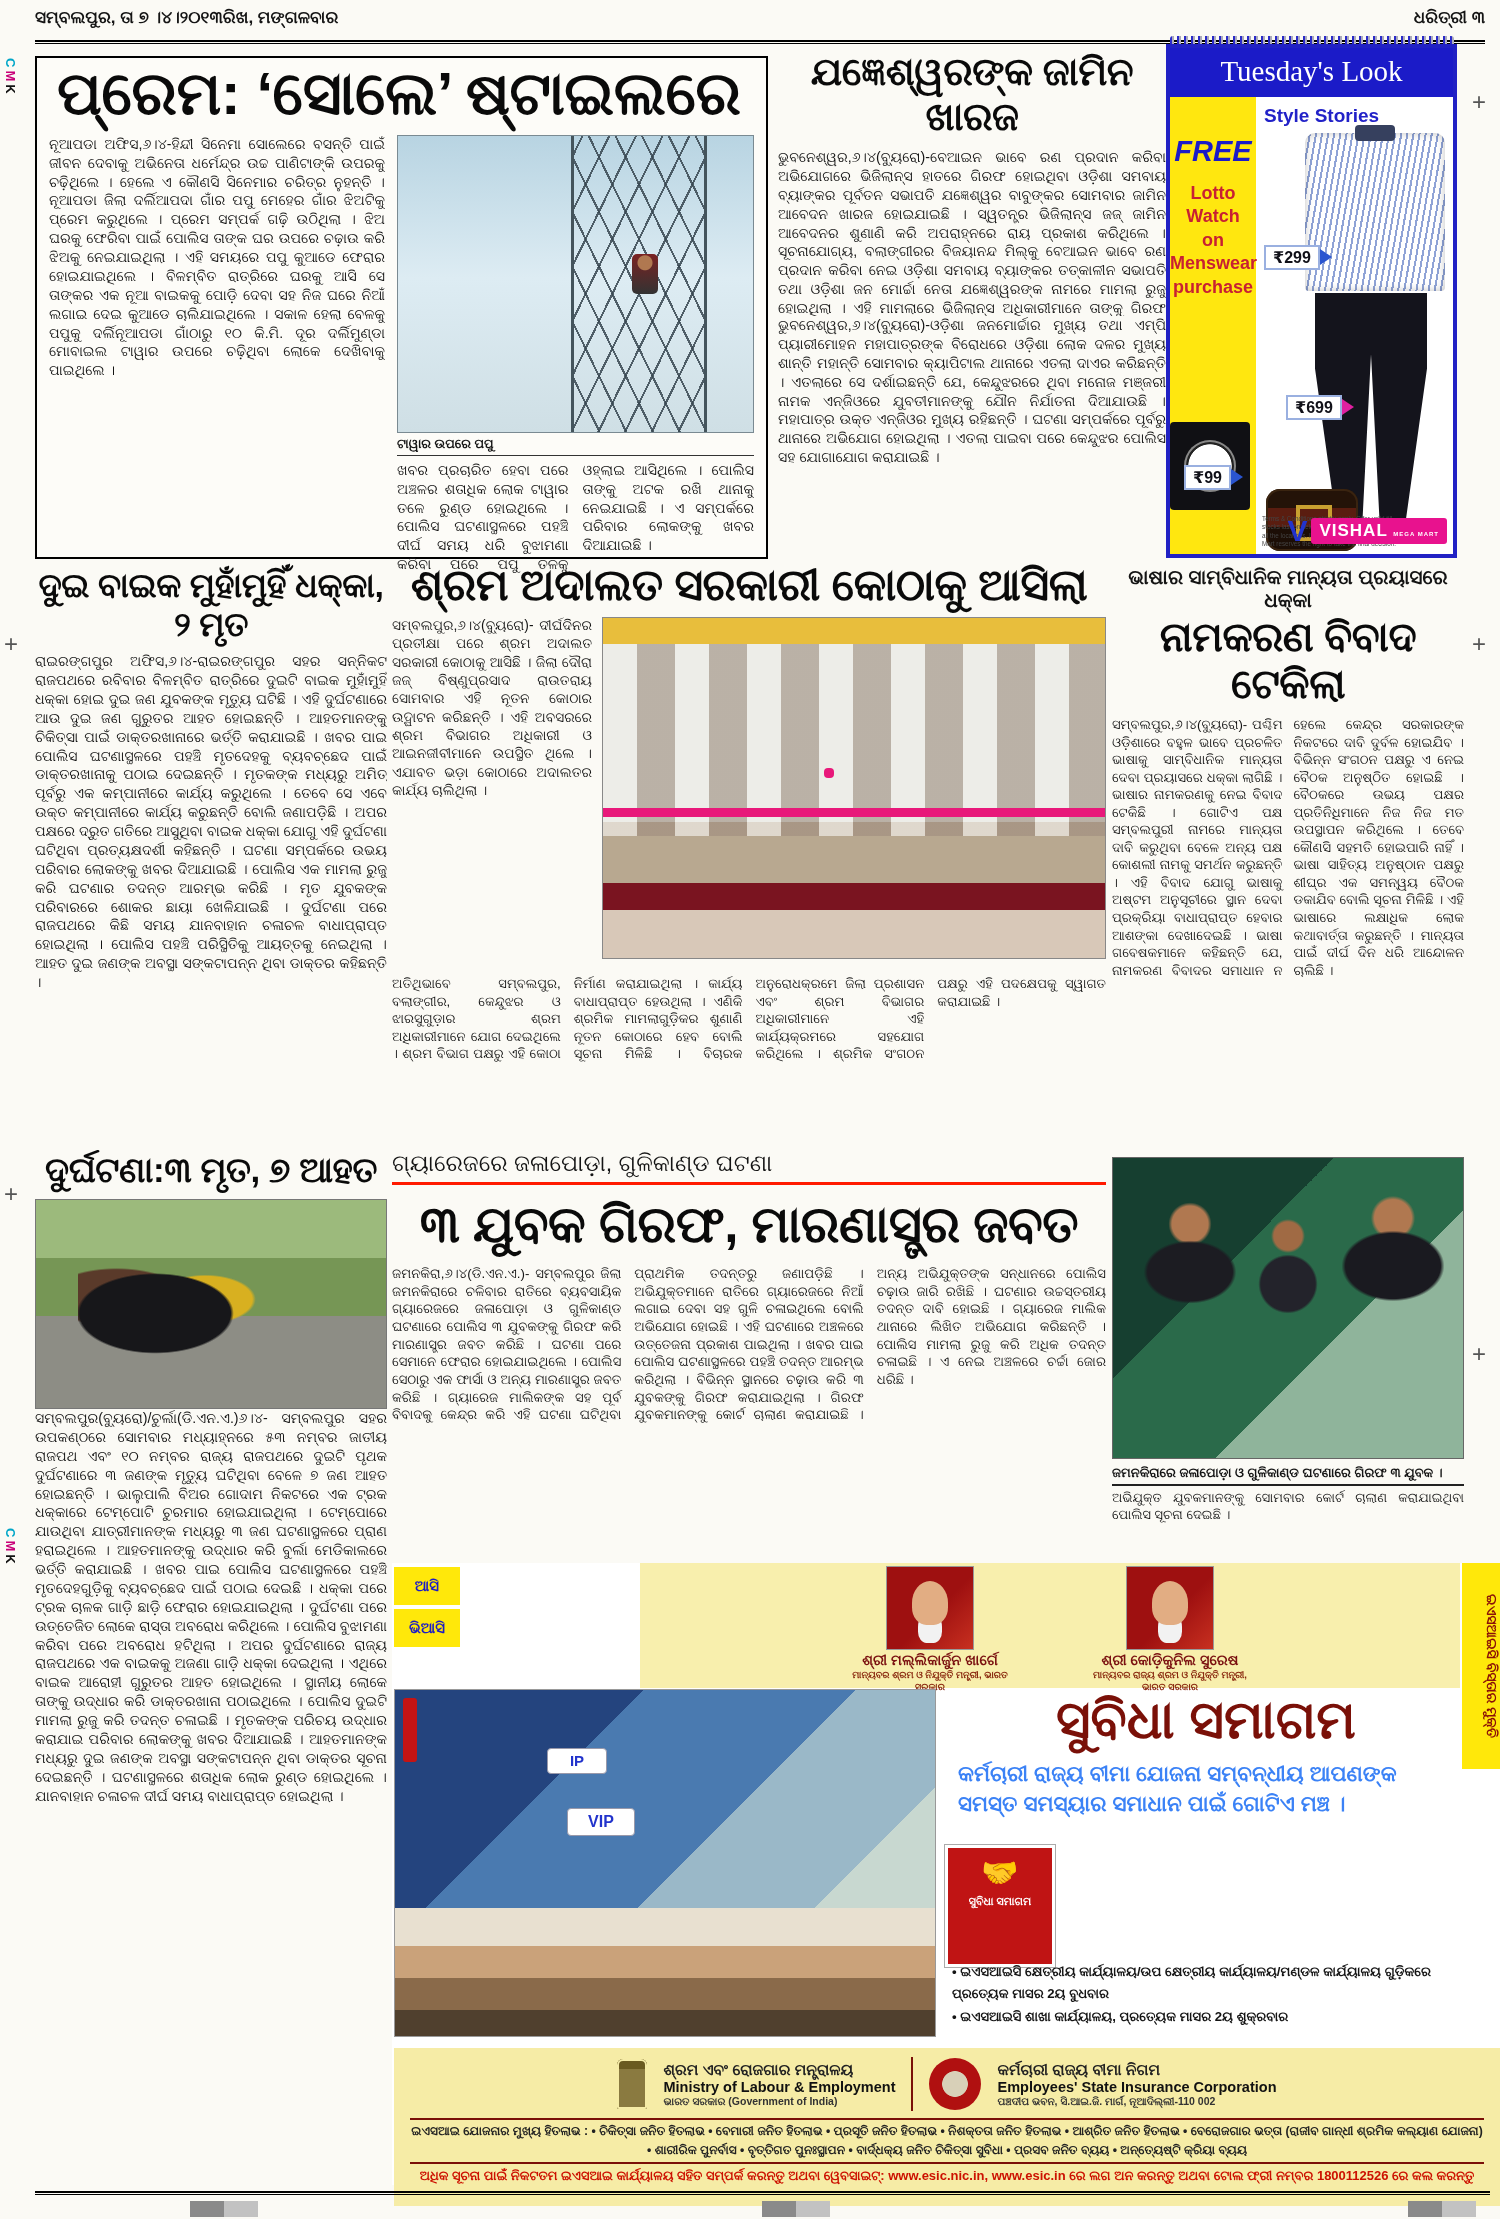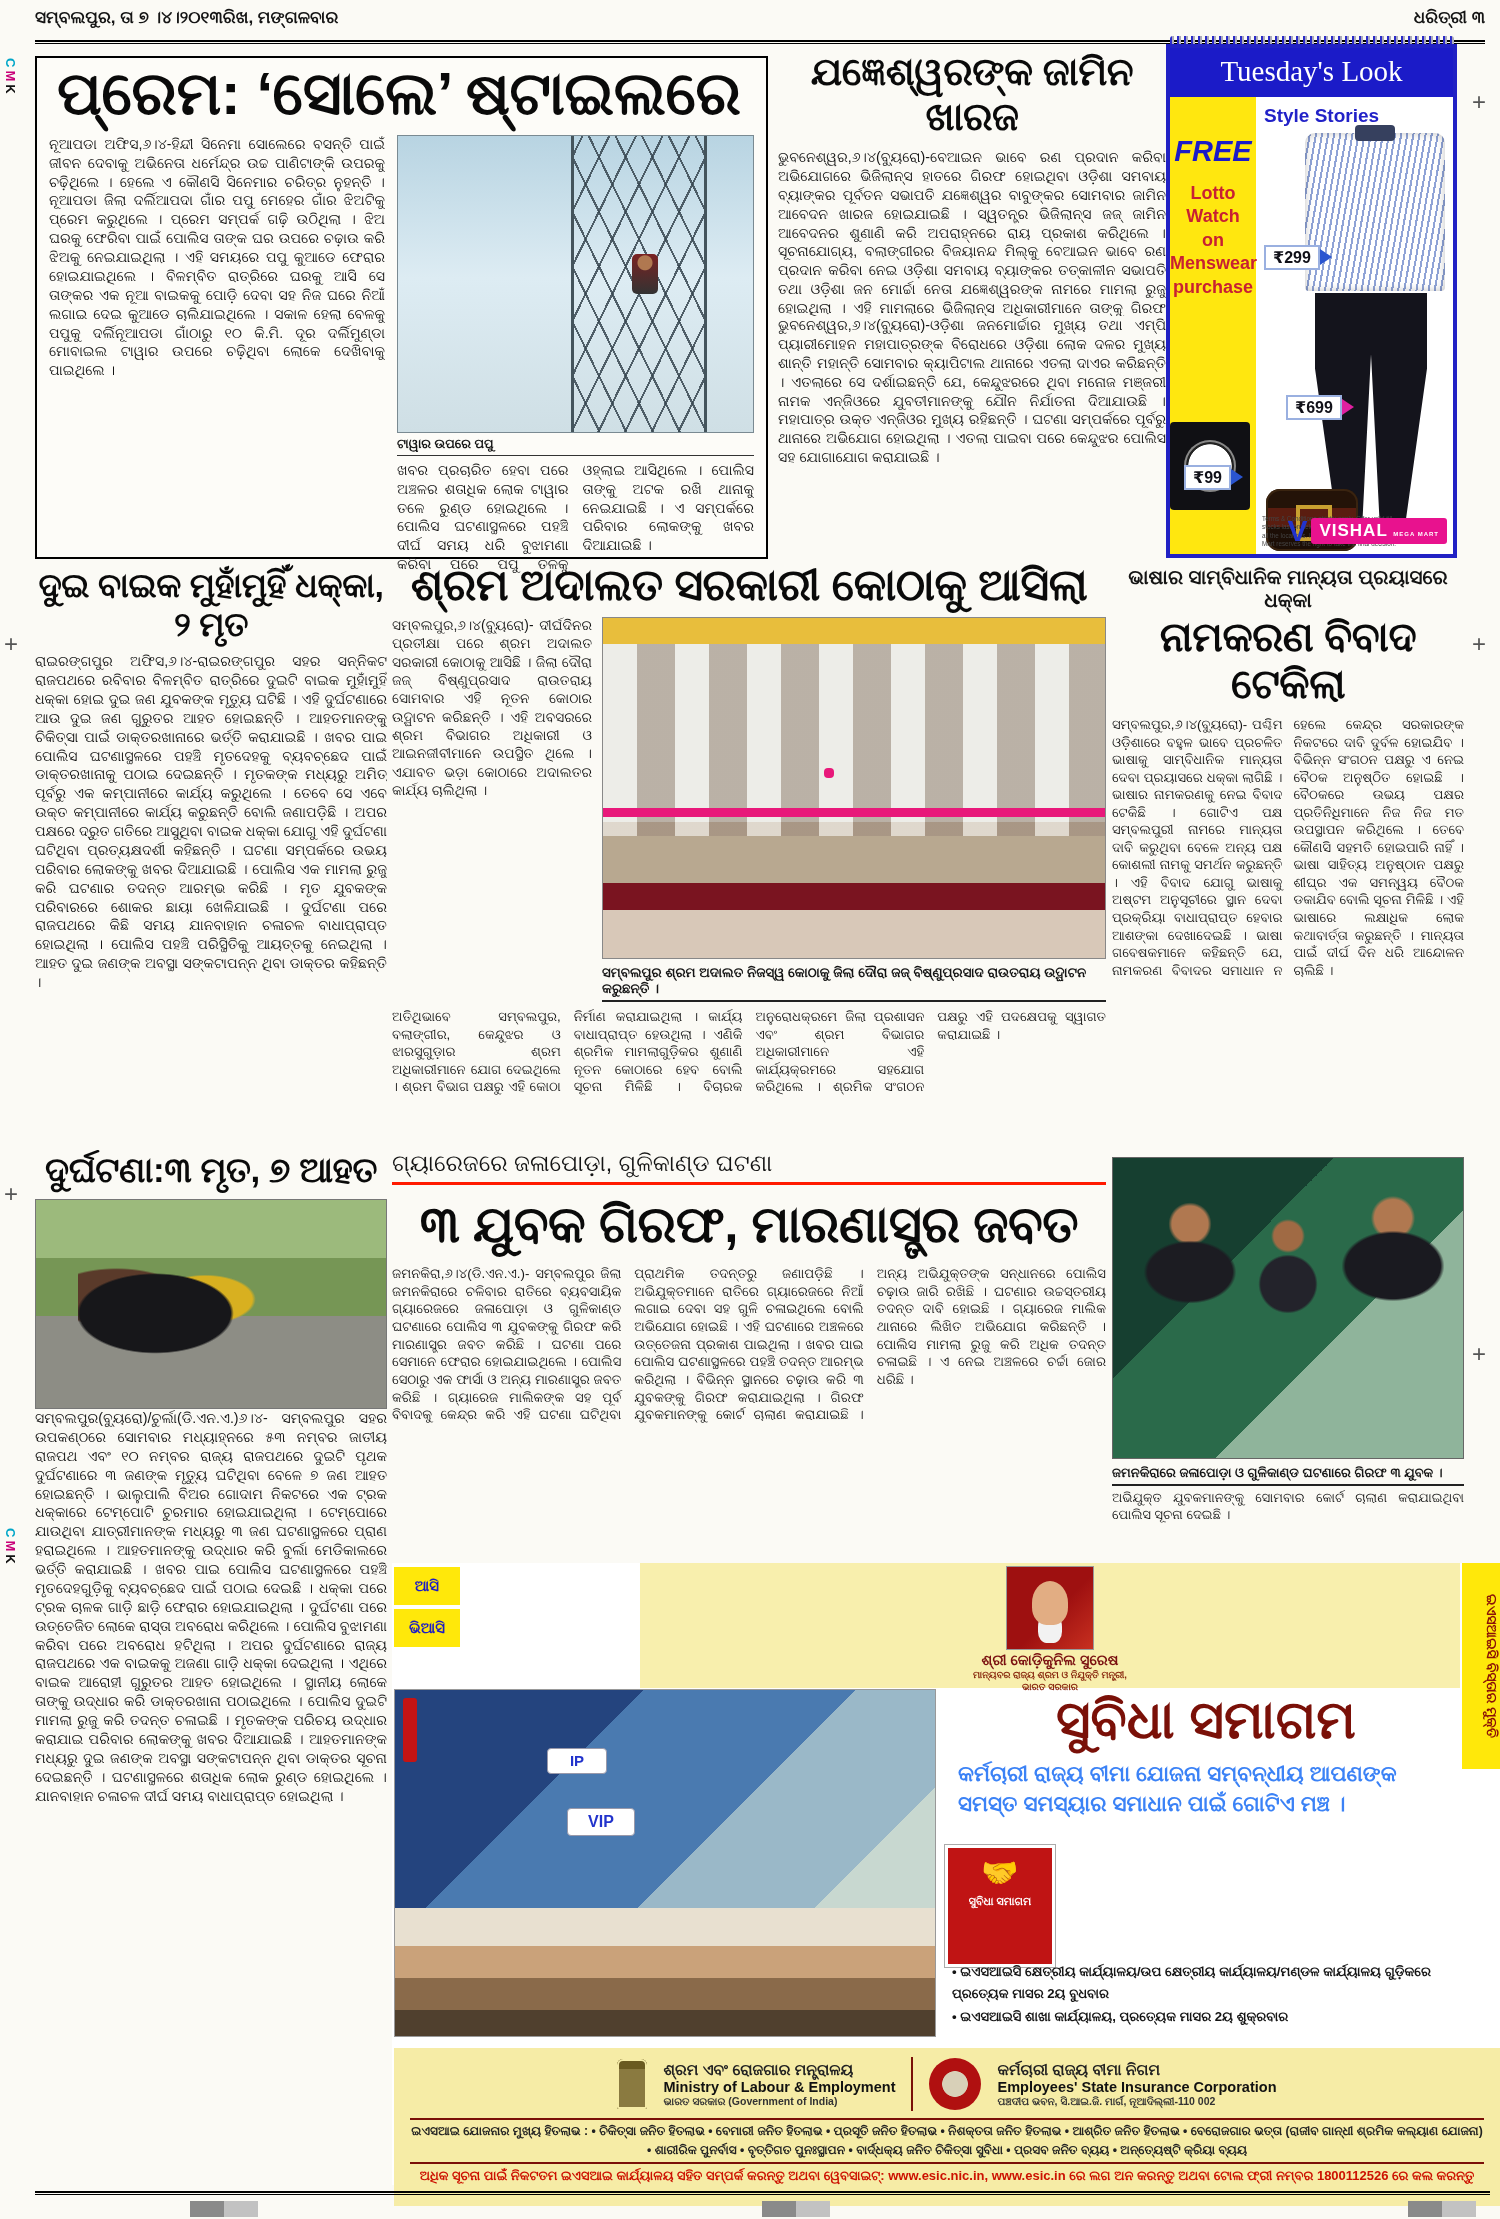--- a/index.html
+++ b/index.html
@@ -235,21 +235,20 @@
 </div>
 
 <div class="abs shrama">
   <div class="hl center">ଶ୍ରମ ଅଦାଲତ ସରକାରୀ କୋଠାକୁ ଆସିଲା</div>
   <div class="shrow">
     <div class="shleft jtext">ସମ୍ବଲପୁର,୬।୪(ବ୍ୟୁରୋ)- ଦୀର୍ଘଦିନର ପ୍ରତୀକ୍ଷା ପରେ ଶ୍ରମ ଅଦାଲତ ସରକାରୀ କୋଠାକୁ ଆସିଛି । ଜିଲା ଦୌରା ଜଜ୍ ବିଷ୍ଣୁପ୍ରସାଦ ରାଉତରାୟ ସୋମବାର ଏହି ନୂତନ କୋଠାର ଉଦ୍ଘାଟନ କରିଛନ୍ତି । ଏହି ଅବସରରେ ଶ୍ରମ ବିଭାଗର ଅଧିକାରୀ ଓ ଆଇନଜୀବୀମାନେ ଉପସ୍ଥିତ ଥିଲେ । ଏଯାବତ ଭଡ଼ା କୋଠାରେ ଅଦାଲତର କାର୍ଯ୍ୟ ଚାଲିଥିଲା ।</div>
     <div style="flex:1;">
       <div class="shphoto">
         <div class="chip" style="left:44%;top:44%;width:10px;height:10px;background:#e8187a;border:0;"></div>
       </div>
-      <div class="shcap">ସମ୍ବଲପୁର ଶ୍ରମ ଅଦାଲତ ନିଜସ୍ୱ କୋଠାକୁ ଜିଲା ଦୌରା ଜଜ୍ ବିଷ୍ଣୁପ୍ରସାଦ ରାଉତରାୟ ଉଦ୍ଘାଟନ କରୁଛନ୍ତି ।</div>
     </div>
   </div>
   <div class="shbottom jtext">ଅତିଥିଭାବେ ସମ୍ବଲପୁର, ବଲାଙ୍ଗୀର, କେନ୍ଦୁଝର ଓ ଝାରସୁଗୁଡ଼ାର ଶ୍ରମ ଅଧିକାରୀମାନେ ଯୋଗ ଦେଇଥିଲେ । ଶ୍ରମ ବିଭାଗ ପକ୍ଷରୁ ଏହି କୋଠା ନିର୍ମାଣ କରାଯାଇଥିଲା । କାର୍ଯ୍ୟ ବାଧାପ୍ରାପ୍ତ ହେଉଥିଲା । ଏଣିକି ଶ୍ରମିକ ମାମଲାଗୁଡ଼ିକର ଶୁଣାଣି ନୂତନ କୋଠାରେ ହେବ ବୋଲି ସୂଚନା ମିଳିଛି । ବିଚାରକ ଅନୁରୋଧକ୍ରମେ ଜିଲା ପ୍ରଶାସନ ଏବଂ ଶ୍ରମ ବିଭାଗର ଅଧିକାରୀମାନେ ଏହି କାର୍ଯ୍ୟକ୍ରମରେ ସହଯୋଗ କରିଥିଲେ । ଶ୍ରମିକ ସଂଗଠନ ପକ୍ଷରୁ ଏହି ପଦକ୍ଷେପକୁ ସ୍ୱାଗତ କରାଯାଇଛି ।</div>
 </div>
 
 <div class="abs nama">
   <div class="nkick center">ଭାଷାର ସାମ୍ବିଧାନିକ ମାନ୍ୟତା ପ୍ରୟାସରେ ଧକ୍କା</div>
   <div class="hl center">ନାମକରଣ ବିବାଦ ଟେକିଲା</div>
   <div class="jtext">ସମ୍ବଲପୁର,୬।୪(ବ୍ୟୁରୋ)- ପଶ୍ଚିମ ଓଡ଼ିଶାରେ ବହୁଳ ଭାବେ ପ୍ରଚଳିତ ଭାଷାକୁ ସାମ୍ବିଧାନିକ ମାନ୍ୟତା ଦେବା ପ୍ରୟାସରେ ଧକ୍କା ଲାଗିଛି । ଭାଷାର ନାମକରଣକୁ ନେଇ ବିବାଦ ଟେକିଛି । ଗୋଟିଏ ପକ୍ଷ ସମ୍ବଲପୁରୀ ନାମରେ ମାନ୍ୟତା ଦାବି କରୁଥିବା ବେଳେ ଅନ୍ୟ ପକ୍ଷ କୋଶଲୀ ନାମକୁ ସମର୍ଥନ କରୁଛନ୍ତି । ଏହି ବିବାଦ ଯୋଗୁ ଭାଷାକୁ ଅଷ୍ଟମ ଅନୁସୂଚୀରେ ସ୍ଥାନ ଦେବା ପ୍ରକ୍ରିୟା ବାଧାପ୍ରାପ୍ତ ହେବାର ଆଶଙ୍କା ଦେଖାଦେଇଛି । ଭାଷା ଗବେଷକମାନେ କହିଛନ୍ତି ଯେ, ନାମକରଣ ବିବାଦର ସମାଧାନ ନ ହେଲେ କେନ୍ଦ୍ର ସରକାରଙ୍କ ନିକଟରେ ଦାବି ଦୁର୍ବଳ ହୋଇଯିବ । ବିଭିନ୍ନ ସଂଗଠନ ପକ୍ଷରୁ ଏ ନେଇ ବୈଠକ ଅନୁଷ୍ଠିତ ହୋଇଛି । ବୈଠକରେ ଉଭୟ ପକ୍ଷର ପ୍ରତିନିଧିମାନେ ନିଜ ନିଜ ମତ ଉପସ୍ଥାପନ କରିଥିଲେ । ତେବେ କୌଣସି ସହମତି ହୋଇପାରି ନାହିଁ । ଭାଷା ସାହିତ୍ୟ ଅନୁଷ୍ଠାନ ପକ୍ଷରୁ ଶୀଘ୍ର ଏକ ସମନ୍ୱୟ ବୈଠକ ଡକାଯିବ ବୋଲି ସୂଚନା ମିଳିଛି । ଏହି ଭାଷାରେ ଲକ୍ଷାଧିକ ଲୋକ କଥାବାର୍ତ୍ତା କରୁଛନ୍ତି । ମାନ୍ୟତା ପାଇଁ ଦୀର୍ଘ ଦିନ ଧରି ଆନ୍ଦୋଳନ ଚାଲିଛି ।</div>
 </div>
@@ -269,20 +268,25 @@
 <div class="abs youth">
   <div class="yphoto"></div>
   <div class="ycap">ଜମନକିରାରେ ଜଳାପୋଡ଼ା ଓ ଗୁଳିକାଣ୍ଡ ଘଟଣାରେ ଗିରଫ ୩ ଯୁବକ ।</div>
   <div class="ybody jtext">ଅଭିଯୁକ୍ତ ଯୁବକମାନଙ୍କୁ ସୋମବାର କୋର୍ଟ ଚାଲାଣ କରାଯାଇଥିବା ପୋଲିସ ସୂଚନା ଦେଇଛି ।</div>
 </div>
 
 <div class="abs esic">
   <div class="etag" style="top:4px;">ଆସି</div>
   <div class="etag" style="top:46px;">ଭିଆସି</div>
   <div class="eband">
+    <div class="mincard">
+      <div class="minphoto"></div>
+      <div class="minname">ଶ୍ରୀ ମଲ୍ଲିକାର୍ଜୁନ ଖାର୍ଗେ</div>
+      <div class="mintitle">ମାନ୍ୟବର ଶ୍ରମ ଓ ନିଯୁକ୍ତି ମନ୍ତ୍ରୀ, ଭାରତ ସରକାର</div>
+    </div>
     <div class="mincard">
       <div class="minphoto"></div>
       <div class="minname">ଶ୍ରୀ କୋଡ଼ିକୁନିଲ ସୁରେଷ</div>
       <div class="mintitle">ମାନ୍ୟବର ରାଜ୍ୟ ଶ୍ରମ ଓ ନିଯୁକ୍ତି ମନ୍ତ୍ରୀ, ଭାରତ ସରକାର</div>
     </div>
   </div>
   <div class="estrip">ଇଏସଆଇସି ବିସ୍ତାର ମୁକ୍ତି</div>
   <div class="ecollage">
     <div class="chip ip">IP</div>
     <div class="chip vip">VIP</div>

